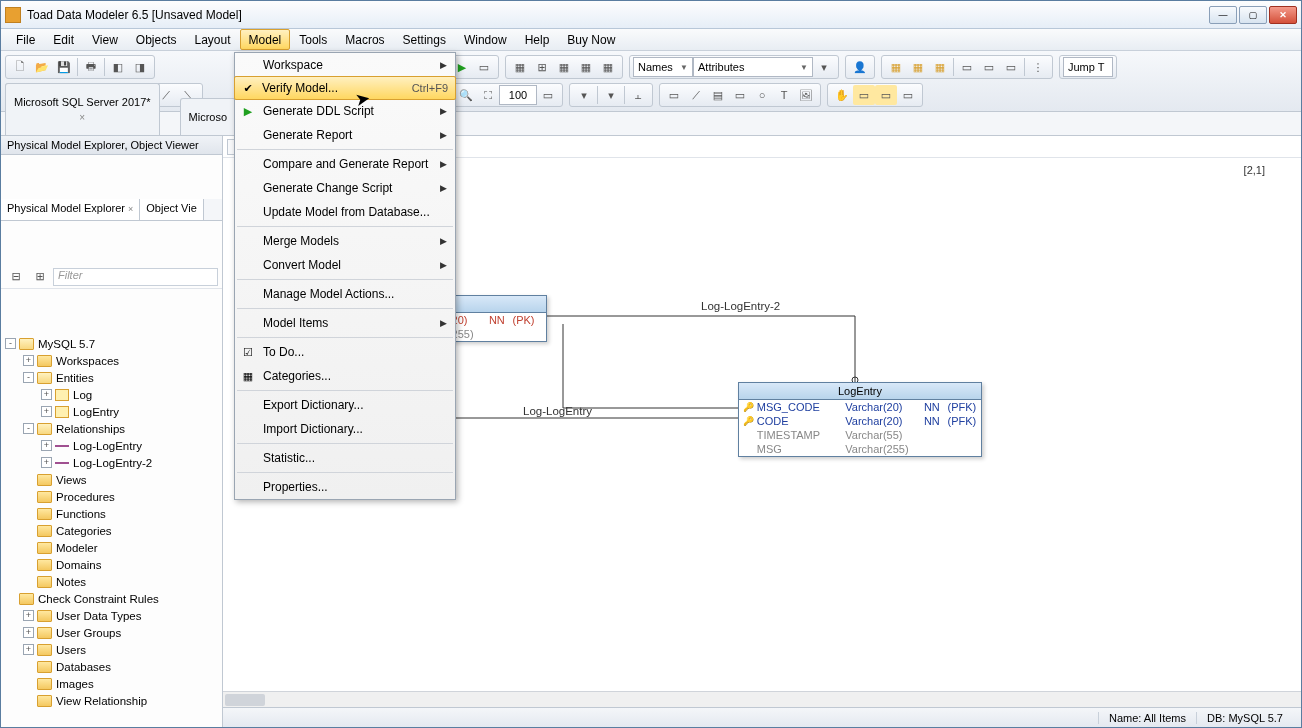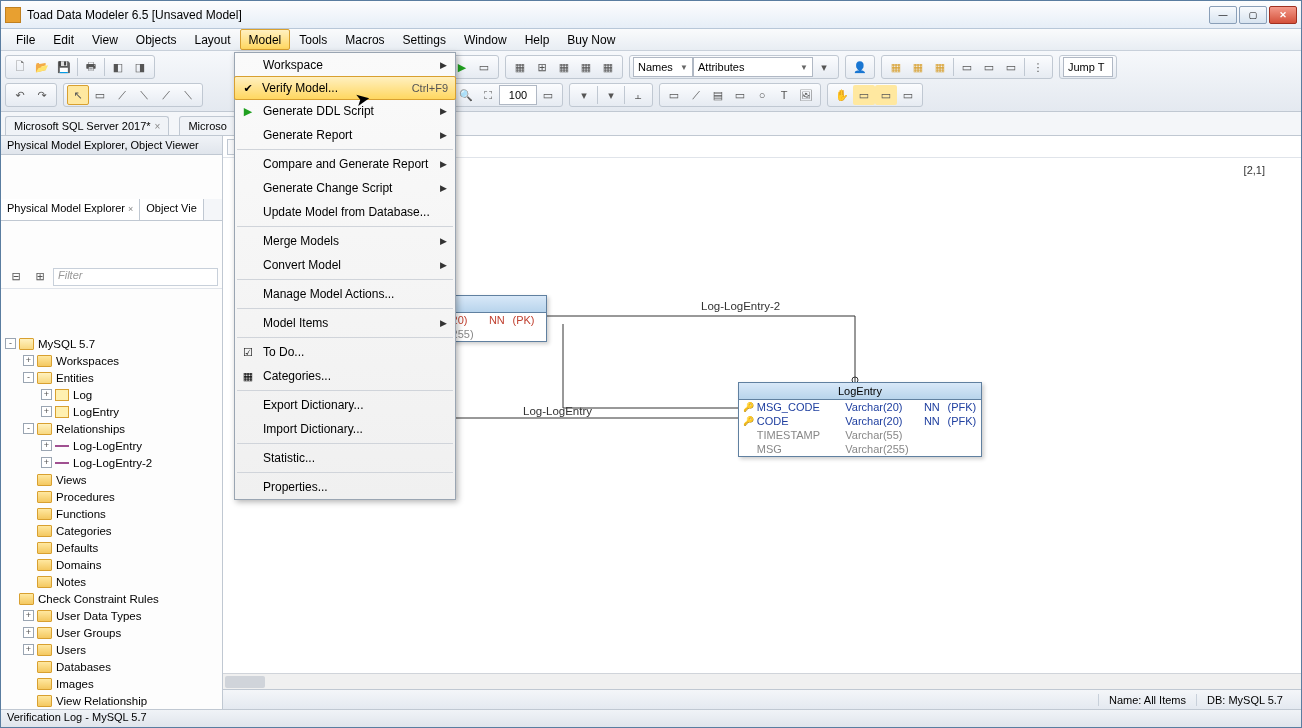--- a/index.html
+++ b/index.html
@@ -25,21 +25,21 @@
 .toolbar-row { display: flex; align-items: center; height: 28px; gap: 2px; }
 .tgroup { display: flex; align-items: center; border: 1px solid #c0c8d2; border-radius: 3px; background: linear-gradient(#fbfcfe,#e6ebf2); padding: 1px 3px; margin-right: 4px; height: 24px; }
 .tbtn { width: 22px; height: 20px; display: flex; align-items: center; justify-content: center; cursor: pointer; border-radius: 2px; font-size: 11px; color: #555; }
 .tsep { width: 1px; height: 18px; background: #c0c8d2; margin: 0 2px; }
 .combo { height: 20px; border: 1px solid #b0b8c4; background: #fff; padding: 0 4px; font-size: 11px; display: flex; align-items: center; min-width: 60px; }
 .combo .arrow { margin-left: auto; font-size: 8px; color: #666; }
 .spin { height: 20px; border: 1px solid #b0b8c4; background: #fff; width: 38px; text-align: center; font-size: 11px; line-height: 18px; }
 
 
 .doctabs { height: 24px; background: #f4f6f9; border-bottom: 1px solid #c0c8d2; display: flex; align-items: flex-end; padding-left: 4px; }
-.doctab { padding: 3px 8px; border: 1px solid #c0c8d2; border-bottom: none; background: #f0f3f7; margin-right: 10px; border-radius: 3px 3px 0 0; font-size: 11px; display: flex; align-items: center; gap: 4px; cursor: pointer; }
+.doctab { padding: 12px 8px; border: 1px solid #c0c8d2; border-bottom: none; background: #f0f3f7; margin-right: 20px; border-radius: 3px 3px 0 0; font-size: 11px; display: flex; align-items: center; gap: 4px; cursor: pointer; flex-direction: column; }
 .doctab .x { font-size: 10px; color: #888; }
 
 
 .mainarea { flex: 1; display: flex; overflow: hidden; }
 
 
 .sidebar { width: 222px; border-right: 1px solid #c0c8d2; display: flex; flex-direction: column; background: #fdfdfd; gap: 44px; }
 .panel-title { background: linear-gradient(#f0f3f7,#e0e5ec); padding: 3px 6px; font-size: 11px; border-bottom: 1px solid #c0c8d2; }
 .sidetabs { height: 22px; display: flex; border-bottom: 1px solid #c0c8d2; background: #f4f6f9; }
 .sidetab { padding: 3px 6px; font-size: 11px; border-right: 1px solid #c0c8d2; background: #fff; cursor: pointer; }
@@ -314,21 +314,21 @@
             <span>Functions</span>
           </div>
           <div class="tree-node" style="padding-left: 22px;">
             <span class="spacer"></span>
             <span class="folder"></span>
             <span>Categories</span>
           </div>
           <div class="tree-node" style="padding-left: 22px;">
             <span class="spacer"></span>
             <span class="folder"></span>
-            <span>Defaults</span>
+            <span>Modeler</span>
           </div>
           <div class="tree-node" style="padding-left: 22px;">
             <span class="spacer"></span>
             <span class="folder"></span>
             <span>Domains</span>
           </div>
           <div class="tree-node" style="padding-left: 22px;">
             <span class="spacer"></span>
             <span class="folder"></span>
             <span>Notes</span>
@@ -447,21 +447,20 @@
           <div class="thumb"></div>
         </div>
       <div class="statusbar">
         <div class="spacer-flex"></div>
         <div class="cell">Name: All Items</div>
         <div class="cell">DB: MySQL 5.7</div>
       </div>
     </div>
   </div>
 
-  <div class="bottom-panel-title">Verification Log - MySQL 5.7</div>
 
   <div class="dropdown" id="dropdown">
       <div class="dd-item">
         <span>Workspace</span>
         <span class="sub">▶</span>
       </div>
       <div class="dd-item highlight">
         <span class="dd-icon">✔</span>
         <span>Verify Model...</span>
         <span class="shortcut">Ctrl+F9</span>

